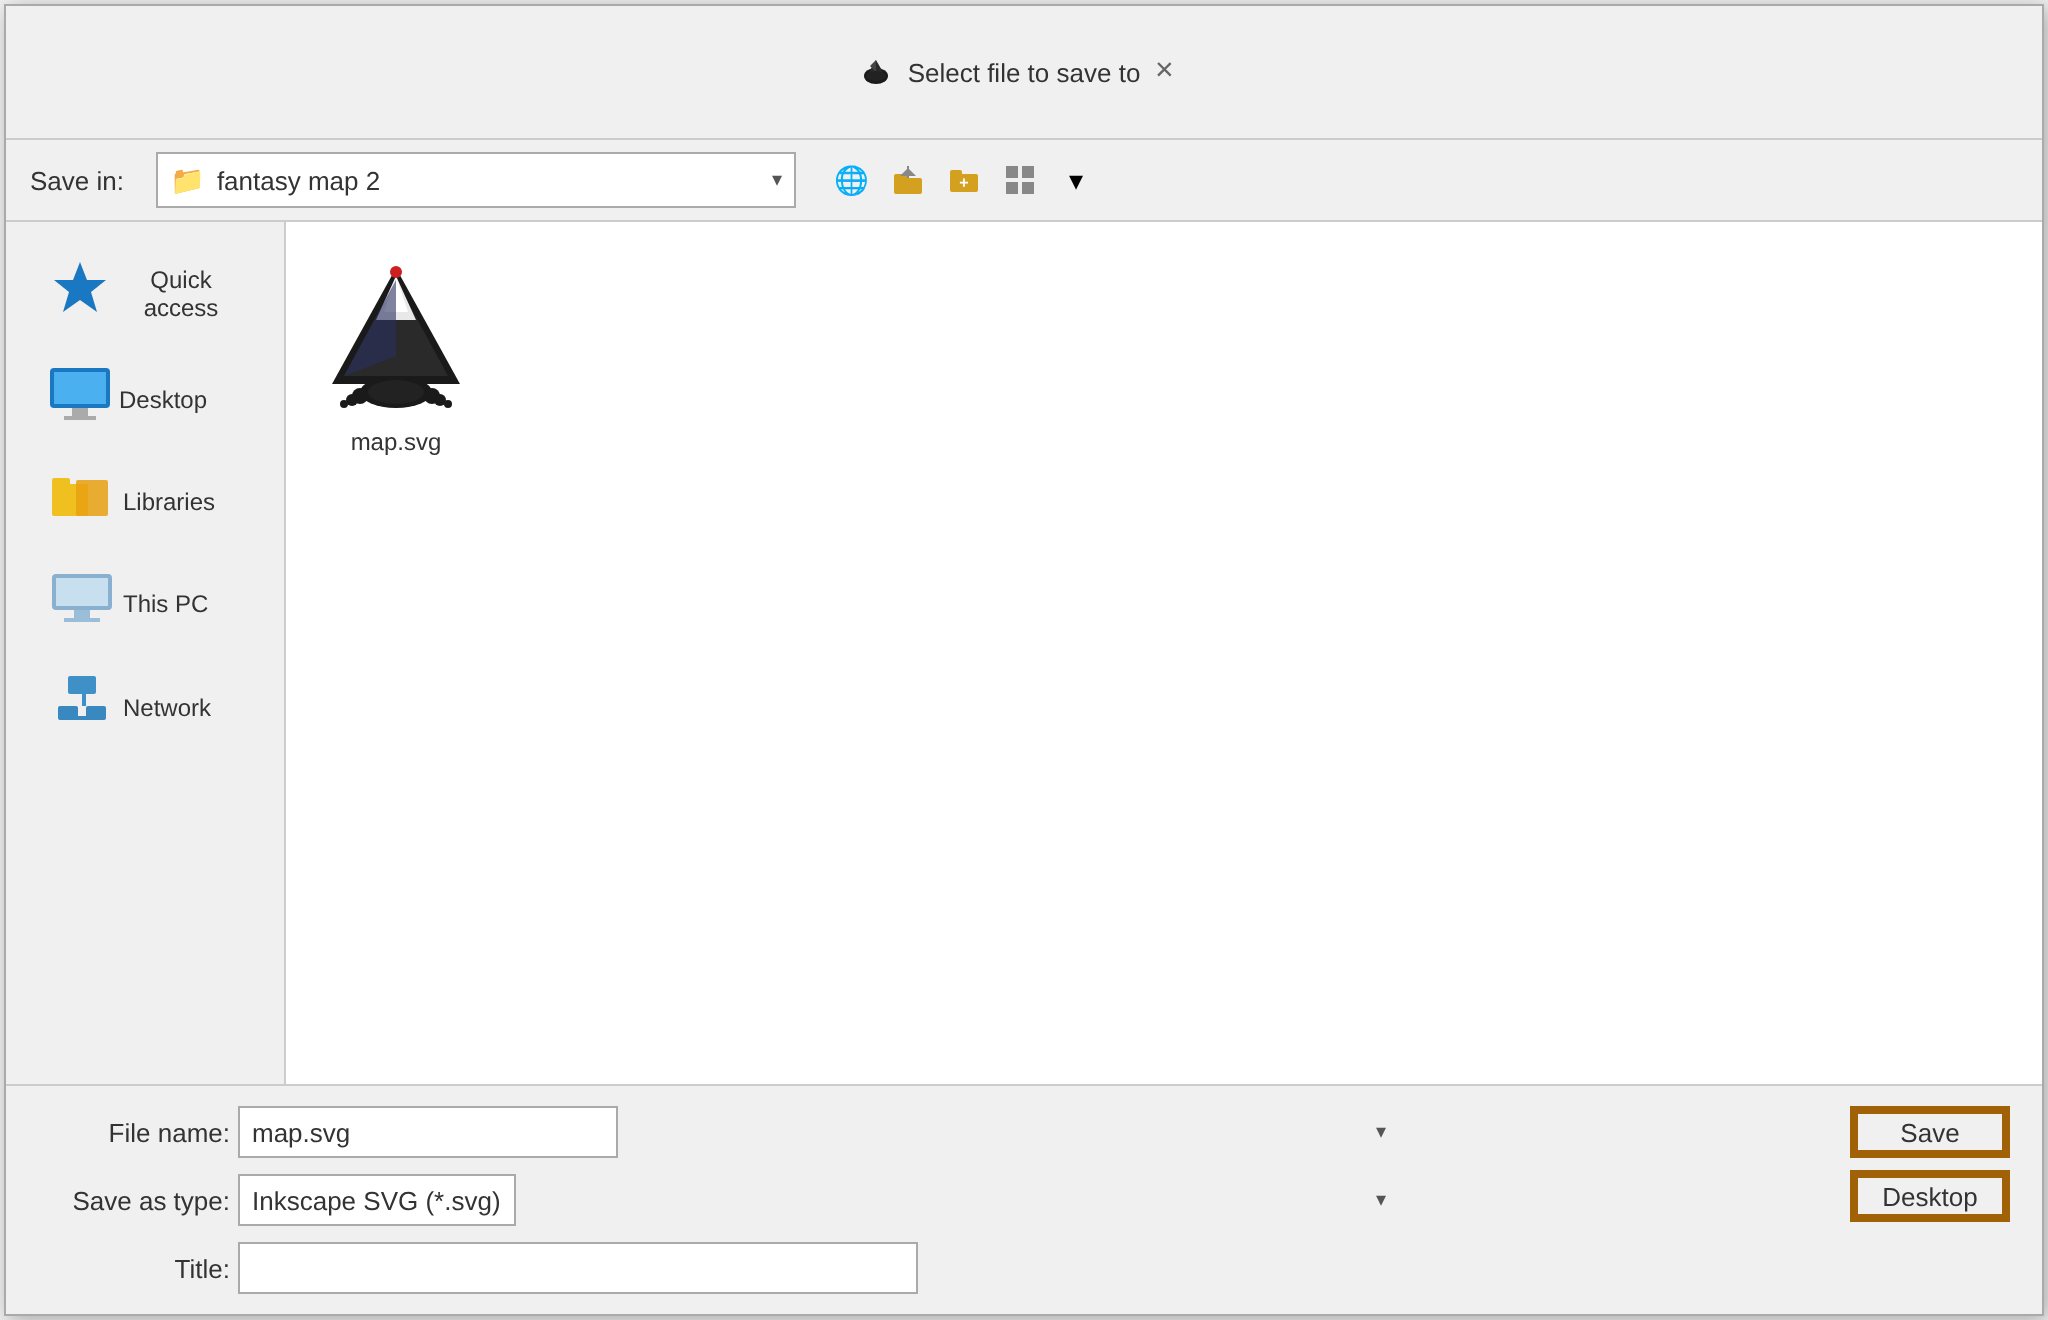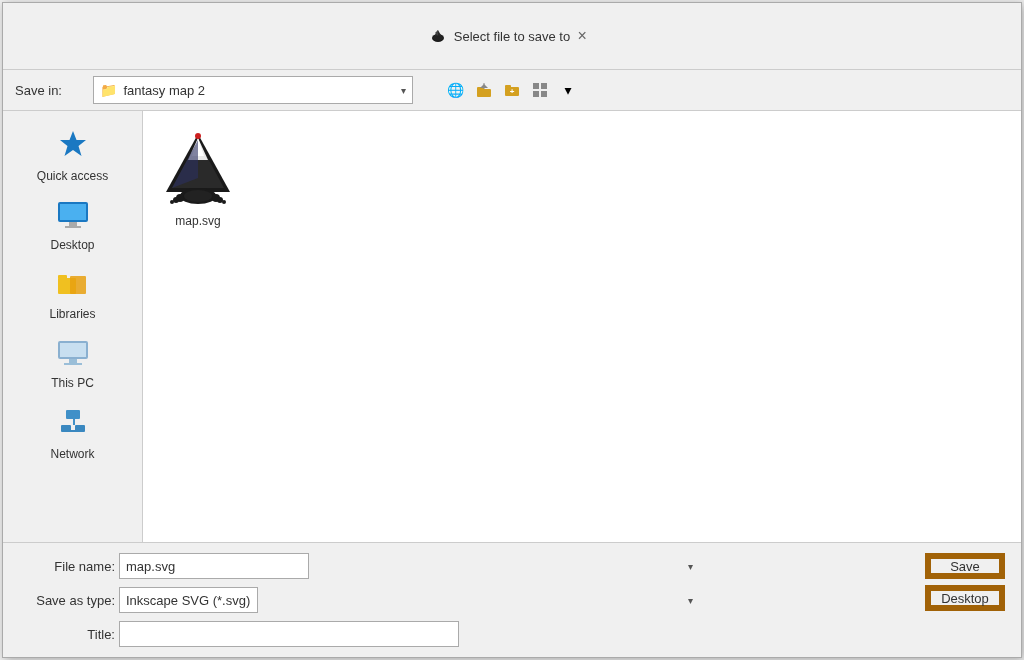--- a/index.html
+++ b/index.html
@@ -54,21 +54,21 @@
       color: #666;
       font-size: 16px;
       border: none;
       background: none;
     }
 
     .toolbar-row {
       display: flex;
       align-items: center;
       padding: 6px 12px;
-      gap: 23px;
+      gap: 8px;
       background: #f0f0f0;
       border-bottom: 1px solid #ccc;
     }
     .save-in-label {
       color: #333;
       white-space: nowrap;
       min-width: 55px;
     }
     .save-in-dropdown {
       display: flex;
@@ -122,21 +122,21 @@
       border-right: 1px solid #ccc;
       display: flex;
       flex-direction: column;
       align-items: center;
       padding: 10px 0;
       gap: 4px;
       overflow-y: auto;
     }
     .sidebar-item {
       display: flex;
-      flex-direction: column;
+      flex-direction: row;
       align-items: center;
       padding: 6px 10px;
       cursor: pointer;
       width: 120px;
       border: 1px solid transparent;
       border-radius: 2px;
       gap: 4px;
     }
     .sidebar-icon {
       font-size: 28px;
@@ -248,21 +248,21 @@
     }
     .action-buttons {
       display: flex;
       flex-direction: column;
       gap: 6px;
       margin-left: 8px;
     }
     .action-btn {
       width: 80px;
       height: 26px;
-      border: 6px solid #a16207;
+      border: 4px solid #a16207;
       background: #f0f0f0;
       cursor: pointer;
       font-size: 13px;
       color: #333;
       display: flex;
       align-items: center;
       justify-content: center;
     }
     .bottom-form {
       display: flex;

